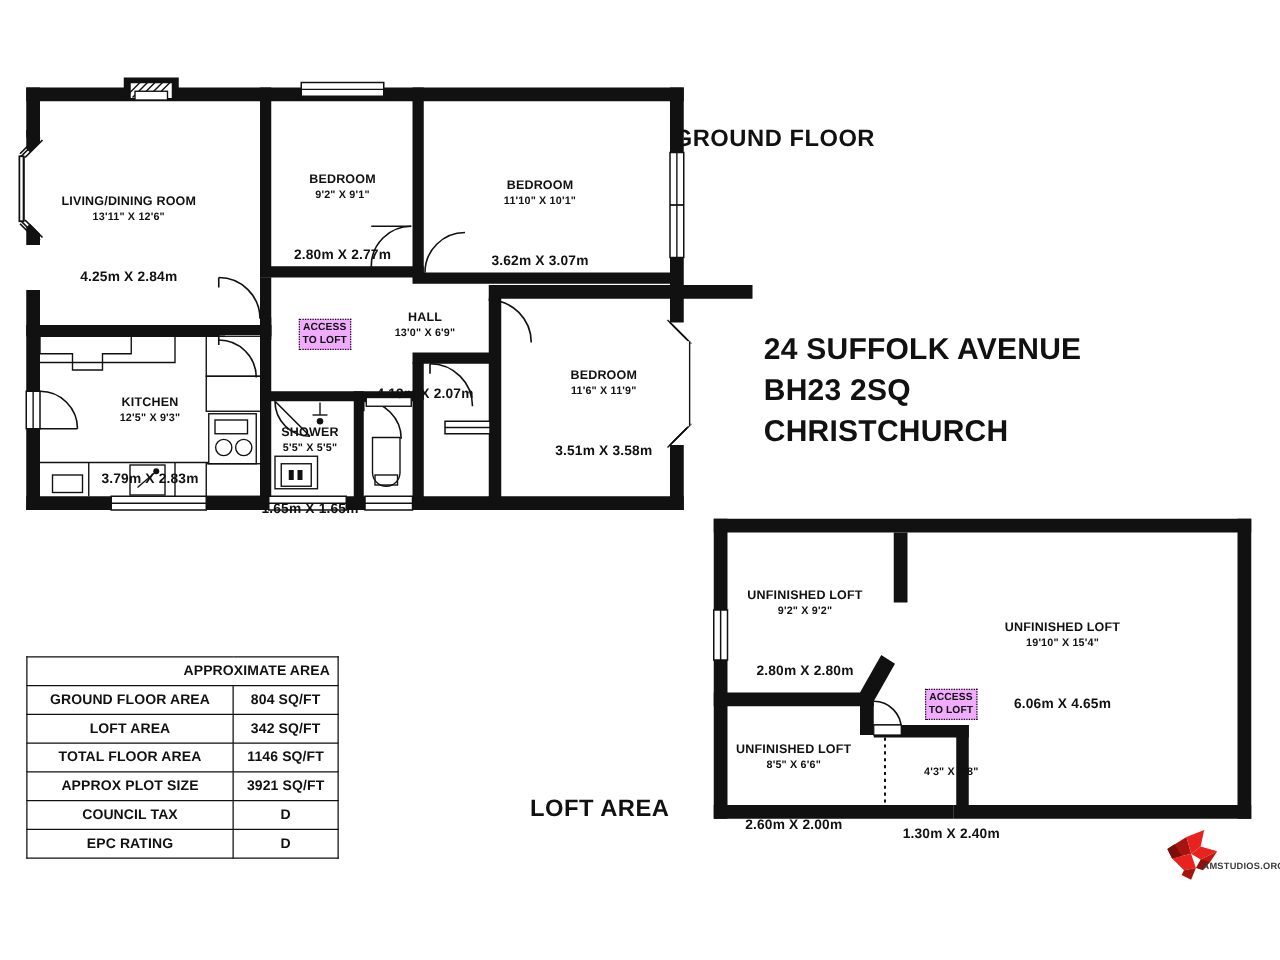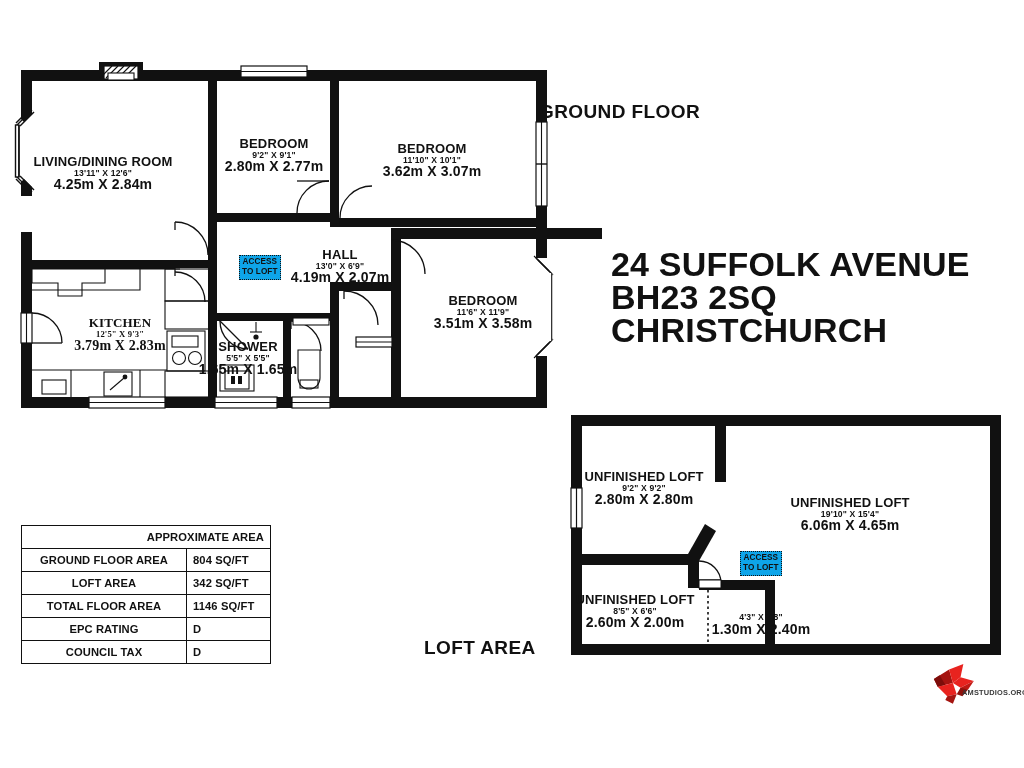--- a/index.html
+++ b/index.html
@@ -35,76 +35,76 @@
     font-size: 19px;
     letter-spacing: 0.4px;
     white-space: nowrap;
   }
   #ground-floor-label { left: 539px; top: 101px; }
   #loft-area-label    { left: 424px; top: 637px; }
 
   #address-block {
     position: absolute;
     left: 611px;
-    top: 248px;
+    top: 263px;
     font-weight: bold;
-    font-size: 34px;
+    font-size: 24px;
     line-height: 33px;
     letter-spacing: 0.2px;
     white-space: nowrap;
   }
   #address-block div { display:block; }
 
   
   .room {
     position: absolute;
     text-align: center;
     font-weight: bold;
     font-size: 8.6px;
     line-height: 11.6px;
     letter-spacing: 0.15px;
     white-space: nowrap;
     transform: translateX(-50%);
   }
-  .room .nm { font-size: 13px; }
+  .room .nm { font-size: 10px; }
   .room .ft { font-size: 8.6px; }
-  .room .mt { font-size: 14px; }
+  .room .mt { font-size: 11px; margin-top: 38px; }
 
   
   .access-tag {
     position: absolute;
     border: 1.6px dotted #111;
     padding: 1px 2px 2px 2px;
     font-weight: bold;
     font-size: 8.2px;
     line-height: 10px;
     text-align: center;
     letter-spacing: 0.1px;
-    background: #0ea5e9;
+    background: #f0abfc;
     white-space: nowrap;
   }
 
   
   #area-table {
     position: absolute;
     left: 21px;
     top: 525px;
     width: 250px;
     border-collapse: collapse;
     font-weight: bold;
     font-size: 11.2px;
     letter-spacing: 0.1px;
   }
   #area-table td {
     border: 1.7px solid #111;
     padding: 4px 6px 5px 6px;
     height: 13px;
   }
   #area-table td.lbl { text-align: center; width: 152px; }
-  #area-table td.val { text-align: left; margin-top: 40px; }
+  #area-table td.val { text-align: center; margin-top: 40px; }
   #area-table tr.head td { text-align: right; }
   #logo-text {
     position: absolute;
     left: 962px;
     top: 688px;
     font-size: 7.4px;
     font-weight: bold;
     letter-spacing: 0.2px;
     color: #3a3a3a;
     white-space: nowrap;
@@ -417,21 +417,21 @@
     <div class="ft">13'0" X 6'9"</div>
     <div class="mt">4.19m X 2.07m</div>
   </div>
 
   <div class="room" style="left:483px; top:295px;">
     <div class="nm">BEDROOM</div>
     <div class="ft">11'6" X 11'9"</div>
     <div class="mt">3.51m X 3.58m</div>
   </div>
 
-  <div class="room" style="left:120px; top:317px;font-family:Liberation Serif, serif;">
+  <div class="room" style="left:120px; top:317px;">
     <div class="nm">KITCHEN</div>
     <div class="ft">12'5" X 9'3"</div>
     <div class="mt">3.79m X 2.83m</div>
   </div>
 
   <div class="room" style="left:248px; top:341px;">
     <div class="nm">SHOWER</div>
     <div class="ft">5'5" X 5'5"</div>
     <div class="mt">1.65m X 1.65m</div>
   </div>
@@ -480,25 +480,29 @@
       </tr>
       <tr>
         <td class="lbl">LOFT AREA</td>
         <td class="val">342 SQ/FT</td>
       </tr>
       <tr>
         <td class="lbl">TOTAL FLOOR AREA</td>
         <td class="val">1146 SQ/FT</td>
       </tr>
       <tr>
-        <td class="lbl">EPC RATING</td>
-        <td class="val">D</td>
+        <td class="lbl">APPROX PLOT SIZE</td>
+        <td class="val">3921 SQ/FT</td>
       </tr>
       <tr>
         <td class="lbl">COUNCIL TAX</td>
         <td class="val">D</td>
       </tr>
+      <tr>
+        <td class="lbl">EPC RATING</td>
+        <td class="val">D</td>
+      </tr>
     </tbody>
   </table>
 
   <div id="logo-text">AMSTUDIOS.ORG</div>
 
 </div>
 
 </body></html>

